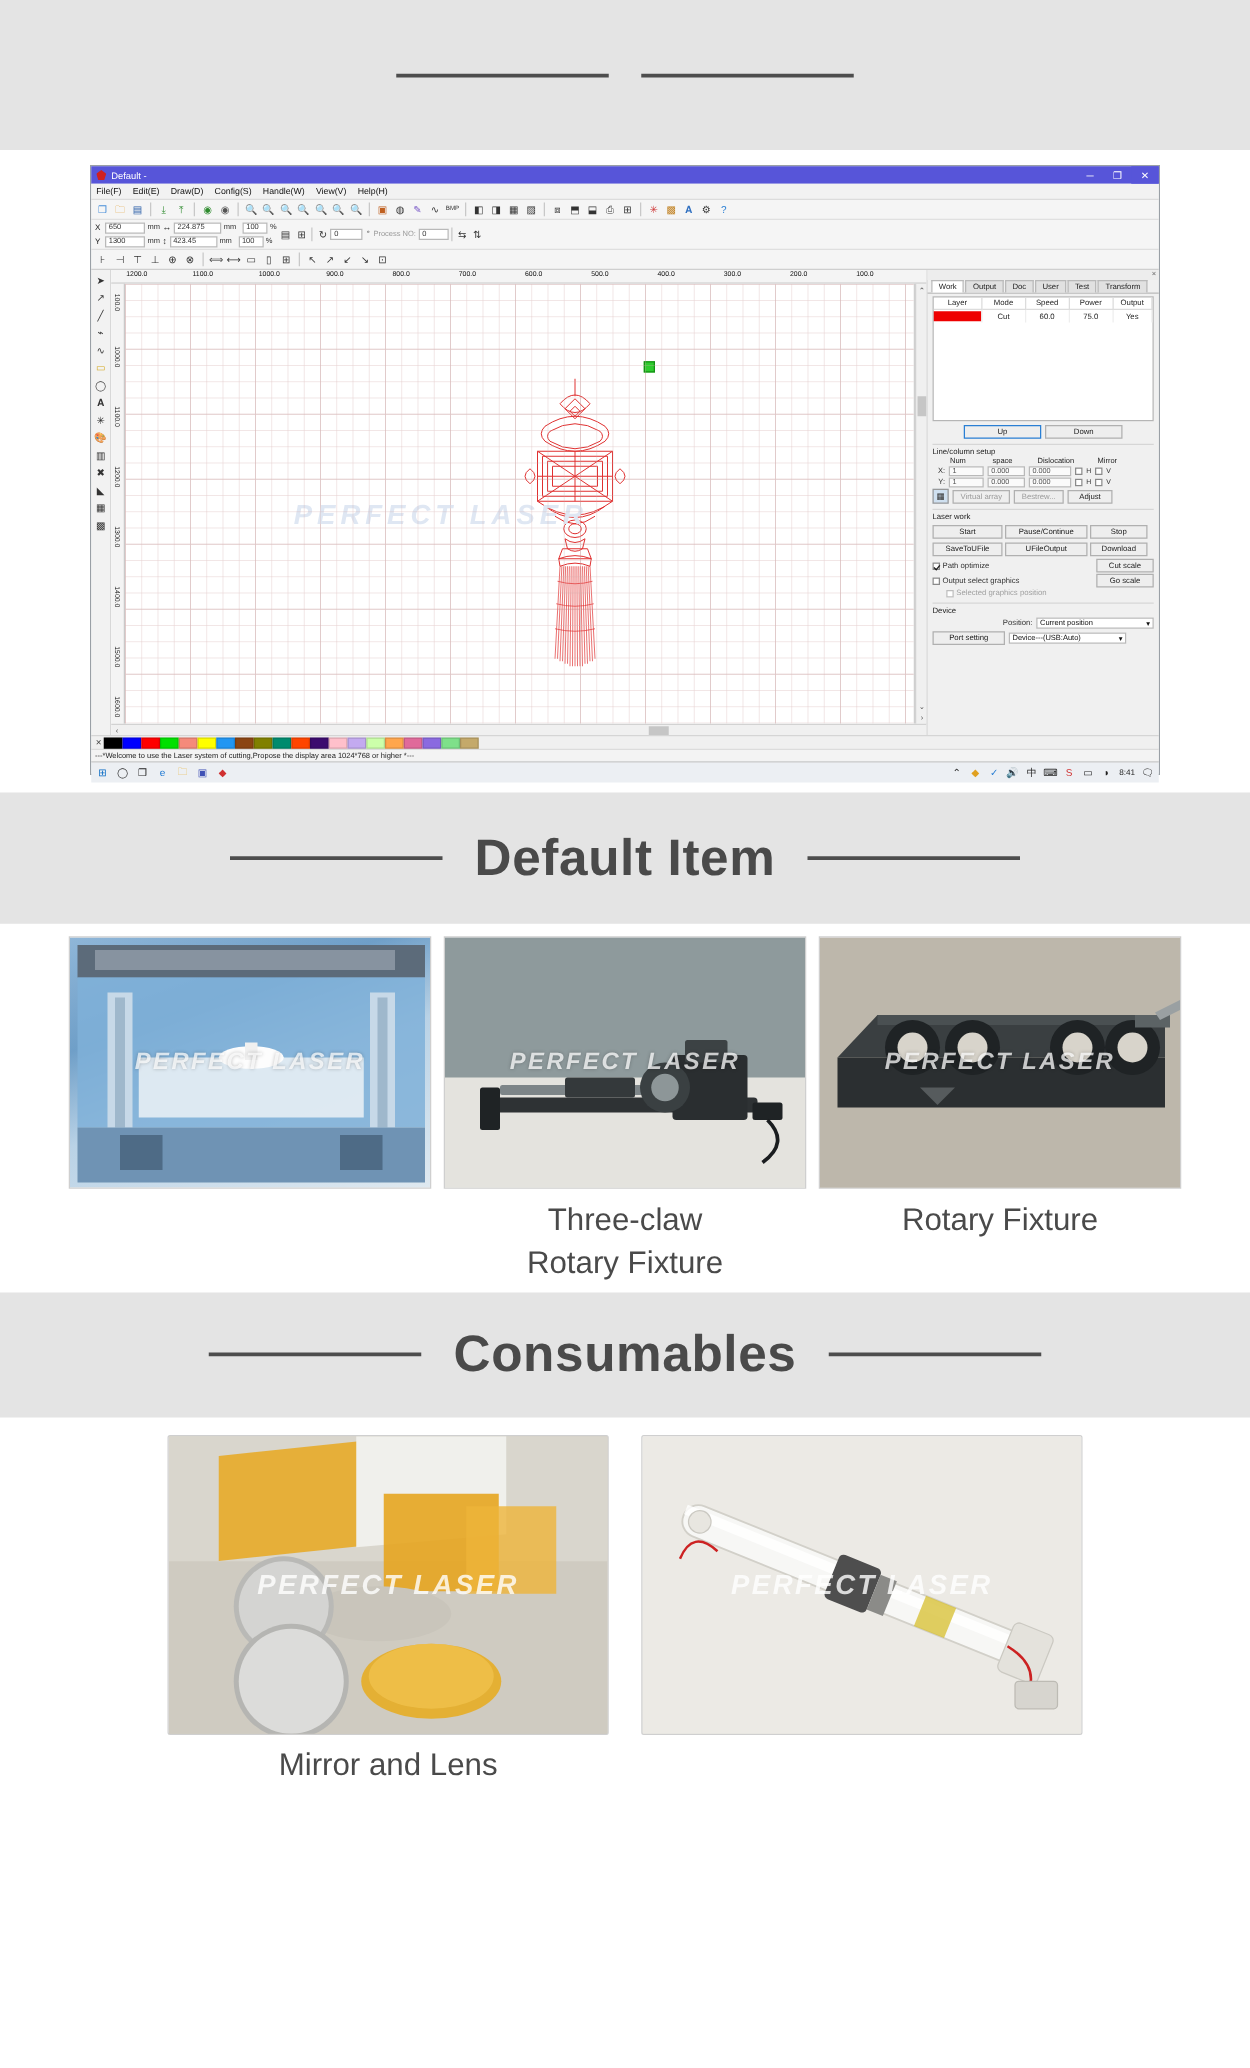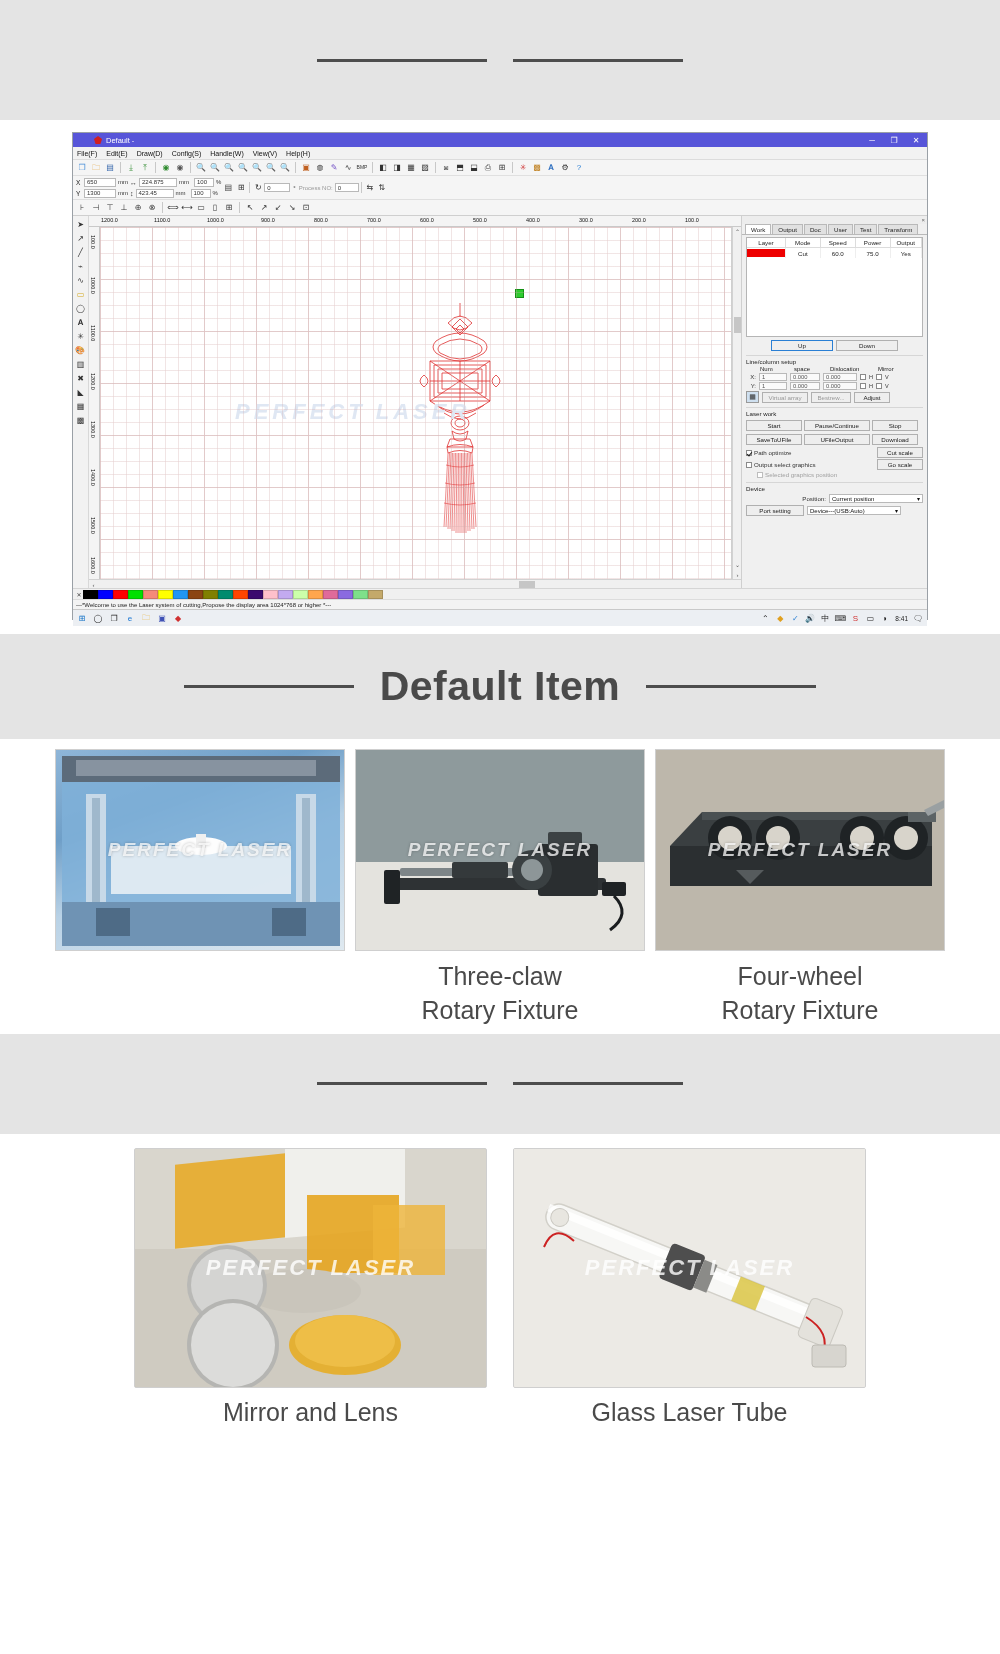--- a/index.html
+++ b/index.html
@@ -36,21 +36,21 @@
   .app {
     width: 856px; height: 488px;
     border: 1px solid #9aa0a6;
     background: #f0f0f0;
     position: relative;
     font-size: 7px;
     font-family: "Liberation Sans", sans-serif;
   }
   .titlebar {
     height: 14px; background:#5755d9;
-    display:flex; align-items:center; color:#fff; font-size:7.5px; padding-left:21px;
+    display:flex; align-items:center; color:#fff; font-size:7.5px; padding-left:4px;
   }
   .titlebar .tb-icon { width:8px;height:8px;margin-right:4px; position:relative;}
   .titlebar .tb-icon::before{content:"";position:absolute;inset:0;background:#d02020;clip-path:polygon(50% 0,100% 38%,80% 100%,20% 100%,0 38%);}
   .titlebar .tb-title { flex:1; }
   .winbtns { display:flex; }
   .winbtns span { width:22px;height:14px;display:flex;align-items:center;justify-content:center;font-size:8px;color:#fff;}
   .winbtns span:last-child { background:#5755d9; }
 
   .menubar { height:13px;background:#f2f2f2;border-bottom:1px solid #dcdcdc;display:flex;align-items:center;padding-left:4px;gap:9px;font-size:7px;color:#111;}
   .menubar span { cursor:default; }
@@ -630,28 +630,28 @@
         <circle cx="206" cy="88" r="12" fill="#d8d4cb"></circle>
         <circle cx="250" cy="88" r="22" fill="#1f2325"></circle>
         <circle cx="250" cy="88" r="12" fill="#d8d4cb"></circle>
         <rect x="252" y="62" width="28" height="10" fill="#5c6365"></rect>
         <path d="M268 60 l20 -10 l4 6 l-20 10 Z" fill="#9aa0a2"></path>
         <path d="M80 120 l14 14 l14 -14 Z" fill="#565b5d"></path>
       </svg>
       <div class="wm2">PERFECT LASER</div>
     </div>
     <div class="caption">
-      <div>Four-wheel</div>
       <div>Rotary Fixture</div>
     </div>
   </div>
 </div>
 
 <div class="banner" style="height:100px;">
   <div class="rule"></div>
+  <h2>Consumables</h2>
   <div class="rule"></div>
 </div>
 
 <div class="grid2">
   <div class="card2">
     <div class="ph2 img-mirror">
       <svg width="353" height="240" viewBox="0 0 353 240">
         <rect x="0" y="0" width="353" height="240" fill="#cfcbc1"></rect>
         <path d="M0 0 H353 V100 H0 Z" fill="#d9d6cd"></path>
         <rect x="40" y="20" width="120" height="84" fill="#e8a81f" opacity=".85" transform="skewY(-6)"></rect>
@@ -683,15 +683,14 @@
           <rect x="226" y="108" width="26" height="26" fill="#d8c23a" opacity=".8"></rect>
           <rect x="300" y="100" width="34" height="42" rx="5" fill="#e4e2dc" stroke="#cbc9c2"></rect>
           <circle cx="36" cy="121" r="9" fill="#e8e6e0" stroke="#cbc9c2"></circle>
         </g>
         <path d="M60 92 q-20 -18 -30 6" stroke="#cc2222" stroke-width="2" fill="none"></path>
         <path d="M292 168 q26 16 16 38" stroke="#cc2222" stroke-width="2" fill="none"></path>
         <rect x="298" y="196" width="34" height="22" rx="3" fill="#d7d5cf" stroke="#bdbbb4"></rect>
       </svg>
       <div class="wm2">PERFECT LASER</div>
     </div>
-    <div class="caption2">Glass Laser Tube</div>
   </div>
 </div>
 
 </body></html>

